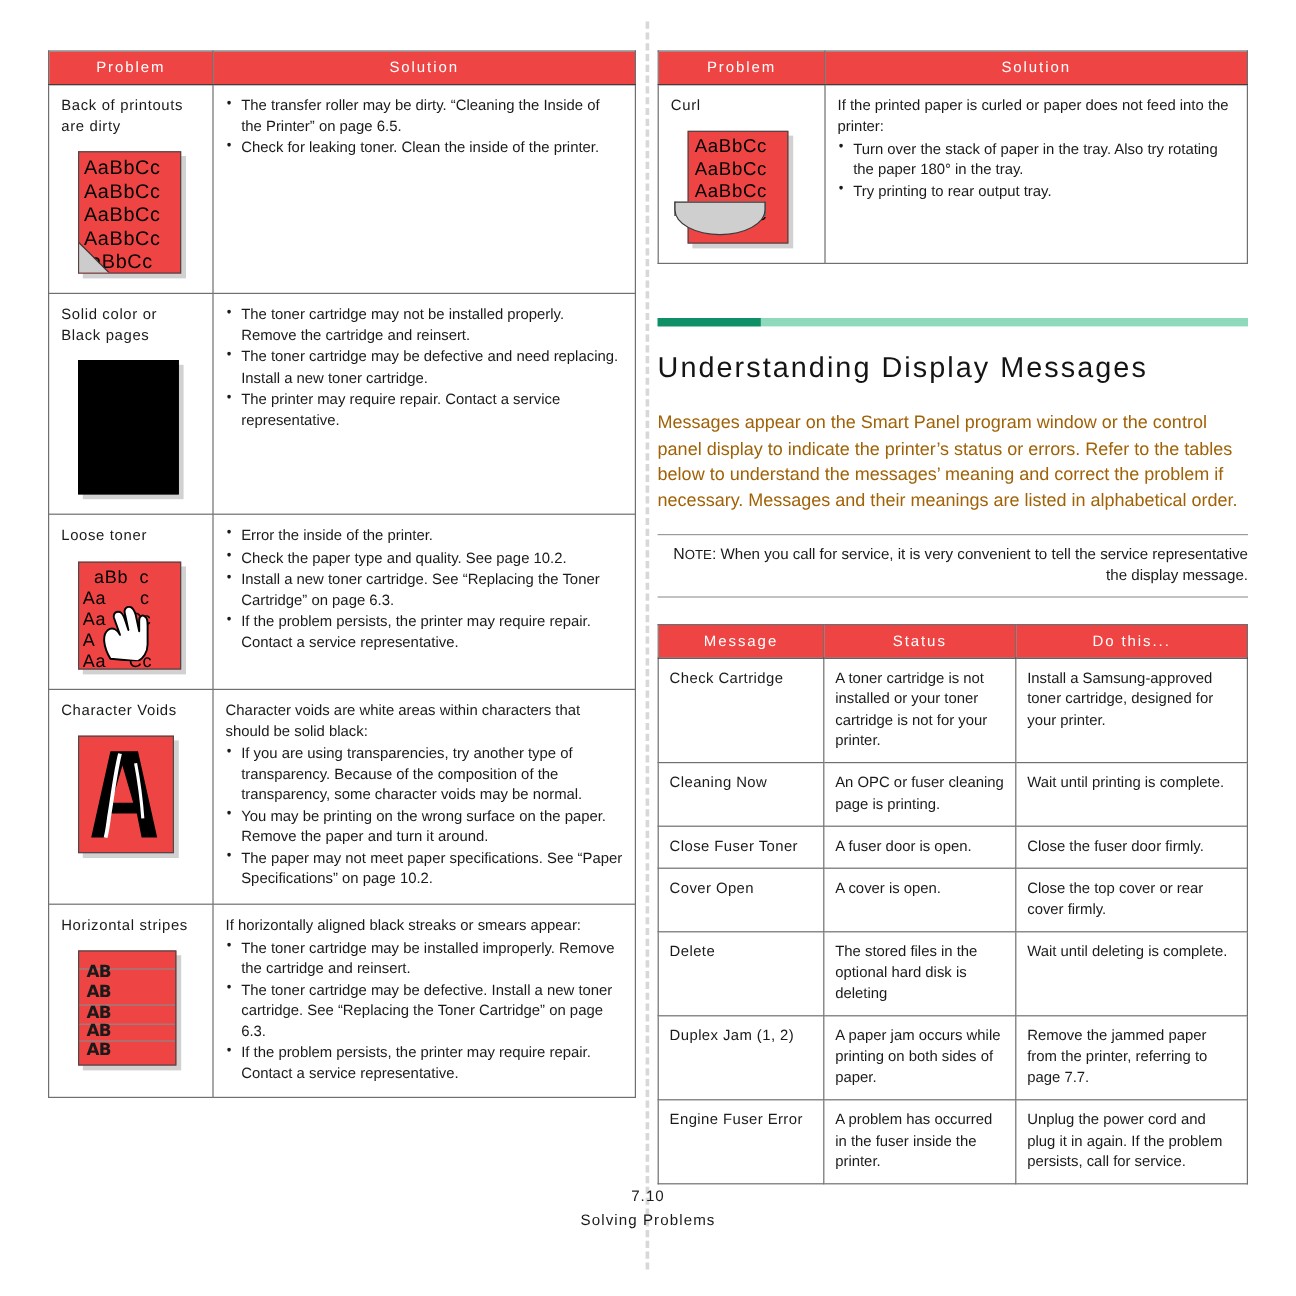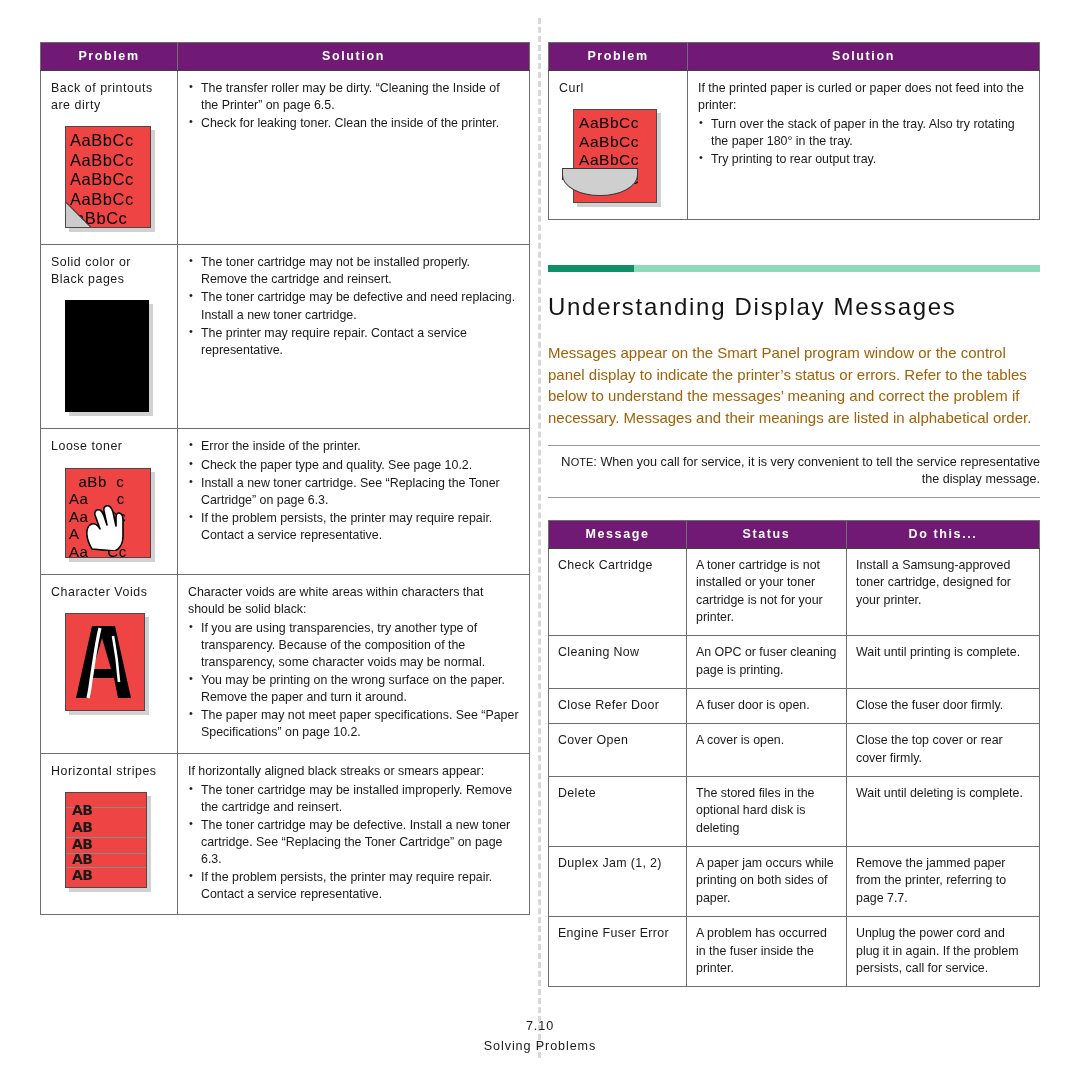--- a/index.html
+++ b/index.html
@@ -42,23 +42,23 @@
     border-left: 3px dashed #d8d8d8;
   }
 
   
   table.doc {
     border-collapse: collapse;
     width: 100%;
     table-layout: fixed;
   }
   table.doc th {
-    background: #701a75;
+    background: #ef4444;
     color: #ffffff;
-    font-weight: bold;
+    font-weight: normal;
     font-size: 12.5px;
     letter-spacing: 1.6px;
     padding: 6px 4px 7px;
     border: 1px solid #6f6f6f;
     border-bottom: 1px solid #3f3f3f;
   }
   table.doc td {
     border: 1px solid #6f6f6f;
     vertical-align: top;
     padding: 9px 10px 10px;
@@ -250,21 +250,21 @@
   
   table.msg { margin-top: 22px; }
   table.msg td { font-size: 12.4px; padding: 8px 9px 9px; line-height: 1.4; }
   table.msg td.m { letter-spacing: 0.35px; }
 
   
   .footer {
     position: absolute;
     left: 0;
     right: 0;
-    top: 1016px;
+    top: 987px;
     text-align: center;
     font-size: 12.6px;
     line-height: 1.62;
     letter-spacing: 0.9px;
     color: #1a1a1a;
   }
 </style>
 </head>
 <body>
 
@@ -468,21 +468,21 @@
           <td class="m">Check Cartridge</td>
           <td>A toner cartridge is not installed or your toner cartridge is not for your printer.</td>
           <td>Install a Samsung-approved toner cartridge, designed for your printer.</td>
         </tr>
         <tr>
           <td class="m">Cleaning Now</td>
           <td>An OPC or fuser cleaning page is printing.</td>
           <td>Wait until printing is complete.</td>
         </tr>
         <tr>
-          <td class="m">Close Refer Door</td>
+          <td class="m">Close Fuser Toner</td>
           <td>A fuser door is open.</td>
           <td>Close the fuser door firmly.</td>
         </tr>
         <tr>
           <td class="m">Cover Open</td>
           <td>A cover is open.</td>
           <td>Close the top cover or rear cover firmly.</td>
         </tr>
         <tr>
           <td class="m">Delete</td>

